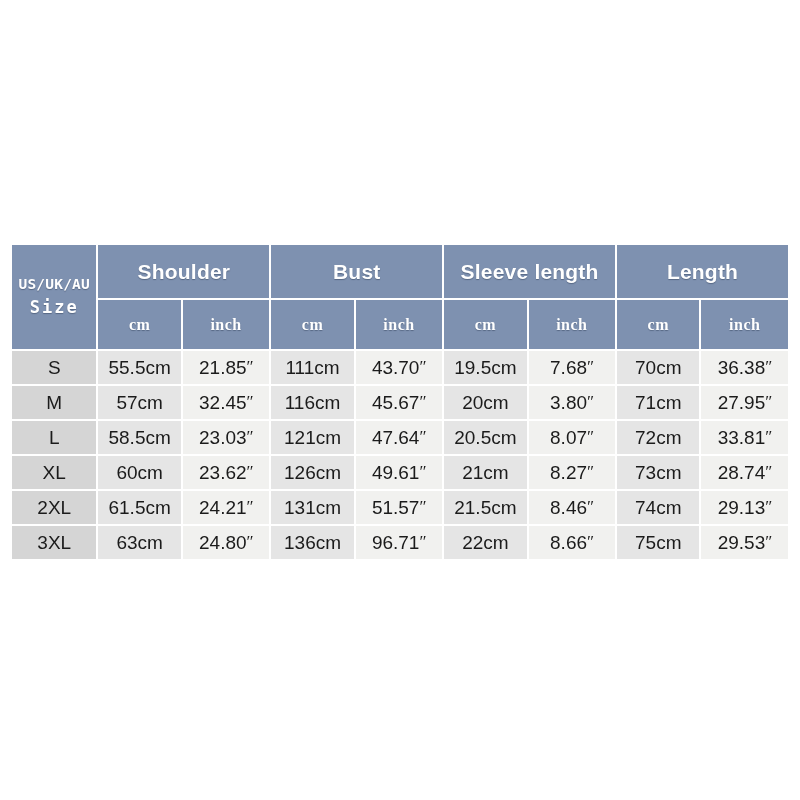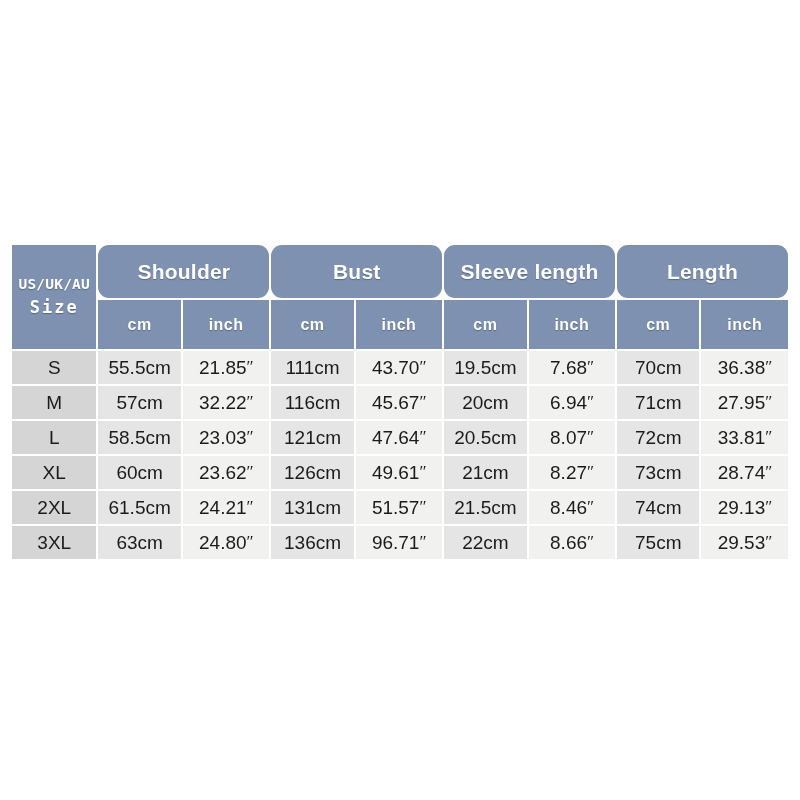--- a/index.html
+++ b/index.html
@@ -41,26 +41,25 @@
     vertical-align: middle;
     padding: 0;
   }
 
   th.group-head {
     height: 53px;
     font-family: "Liberation Sans", sans-serif;
     font-size: 21px;
     letter-spacing: 0.2px;
     text-shadow: 0 1px 1px rgba(40,55,80,0.45);
-    border-radius: 11px;
   }
 
   th.unit-head {
     height: 49px;
-    font-family: Liberation Sans, sans-serif;
+    font-family: Liberation Serif, serif;
     font-size: 16px;
     font-weight: bold;
     letter-spacing: 0.5px;
     text-shadow: 0 1px 1px rgba(40,55,80,0.45);
   }
 
   th.size-head {
     height: 104px;
     font-family: "DejaVu Sans Mono", monospace;
     font-size: 14.5px;
@@ -154,25 +153,25 @@
           <td class="c-cm">111cm</td>
           <td class="c-inch"><span>43.70</span><span class="prime">″</span></td>
           <td class="c-cm">19.5cm</td>
           <td class="c-inch"><span>7.68</span><span class="prime">″</span></td>
           <td class="c-cm">70cm</td>
           <td class="c-inch"><span>36.38</span><span class="prime">″</span></td>
         </tr>
         <tr>
           <td class="c-size">M</td>
           <td class="c-cm">57cm</td>
-          <td class="c-inch"><span>32.22</span><span class="prime">″</span></td>
+          <td class="c-inch"><span>32.45</span><span class="prime">″</span></td>
           <td class="c-cm">116cm</td>
           <td class="c-inch"><span>45.67</span><span class="prime">″</span></td>
           <td class="c-cm">20cm</td>
-          <td class="c-inch"><span>6.94</span><span class="prime">″</span></td>
+          <td class="c-inch"><span>3.80</span><span class="prime">″</span></td>
           <td class="c-cm">71cm</td>
           <td class="c-inch"><span>27.95</span><span class="prime">″</span></td>
         </tr>
         <tr>
           <td class="c-size">L</td>
           <td class="c-cm">58.5cm</td>
           <td class="c-inch"><span>23.03</span><span class="prime">″</span></td>
           <td class="c-cm">121cm</td>
           <td class="c-inch"><span>47.64</span><span class="prime">″</span></td>
           <td class="c-cm">20.5cm</td>

